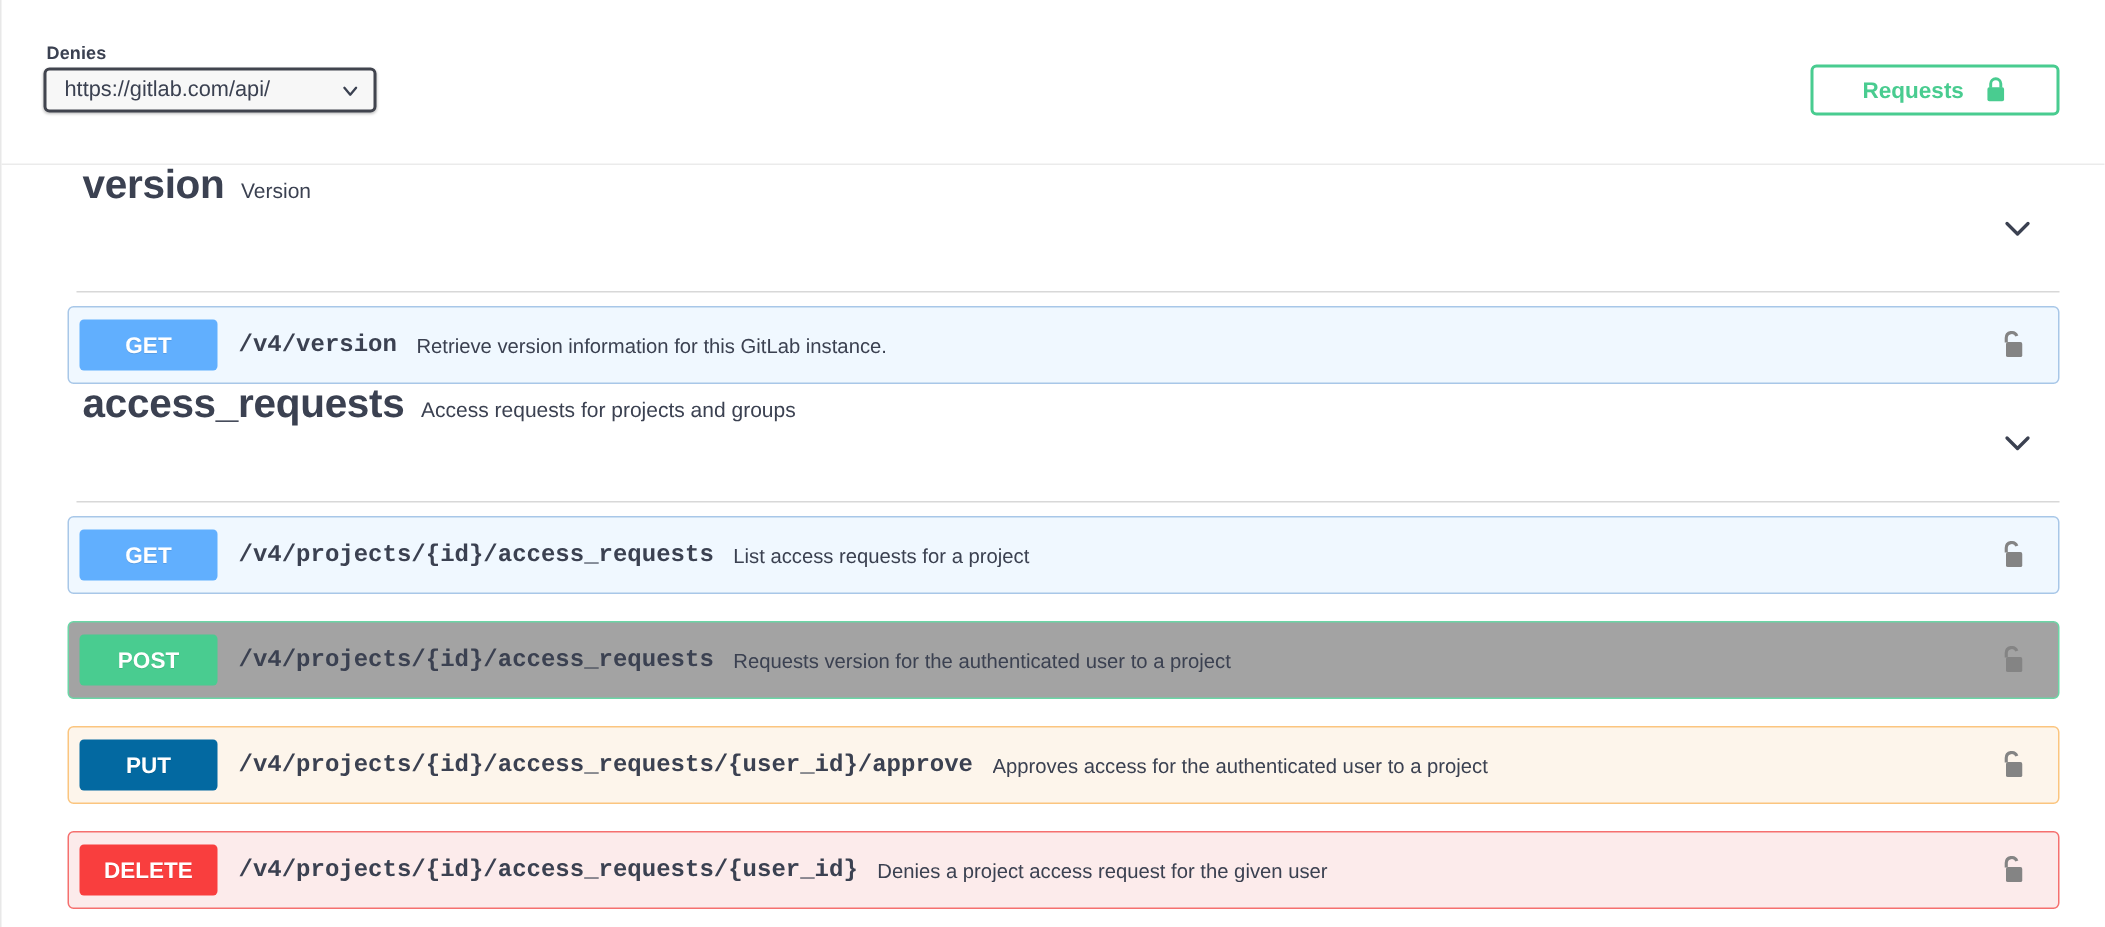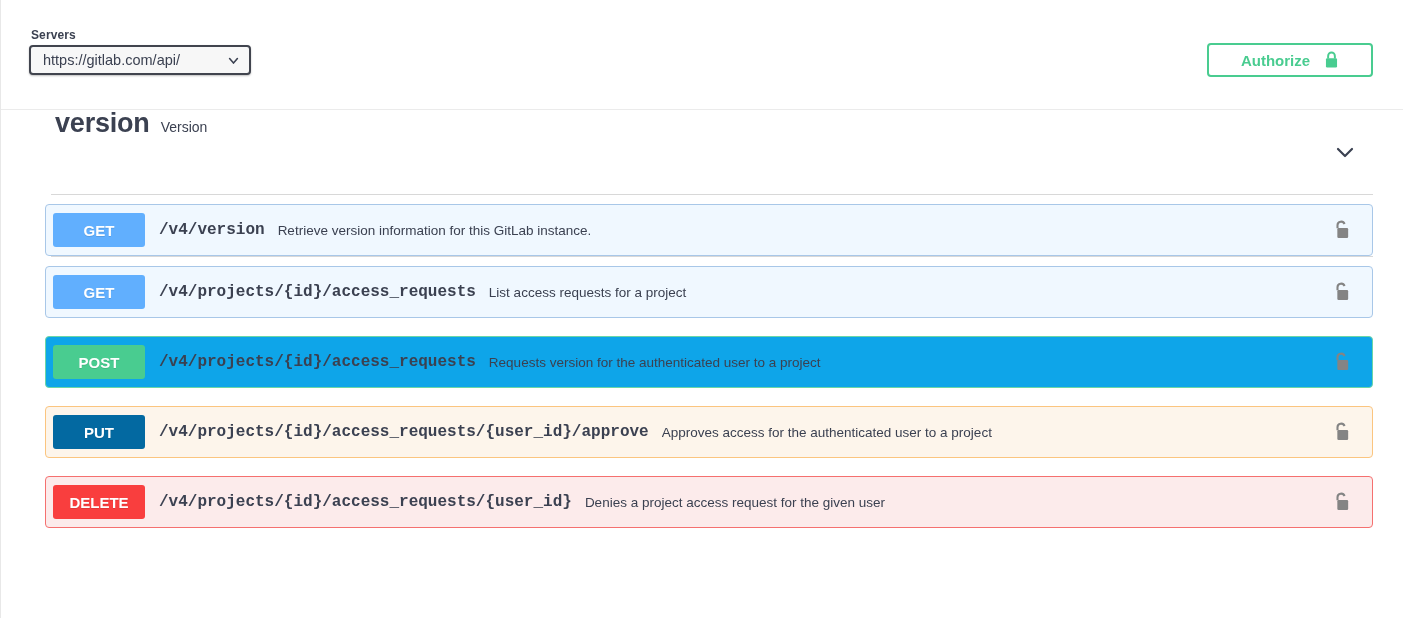--- a/index.html
+++ b/index.html
@@ -193,48 +193,48 @@
     flex: 0 0 auto;
     width: 17px;
     height: 20px;
     margin-right: 22px;
   }
 
   
   .op-row.get      { background:#f0f8ff; border-color:#a8c7e8; }
   .op-row.get .op-method { background:#61affe; }
 
-  .op-row.post     { background:#0ea5e9; border-color:#6bd6a6; }
+  .op-row.post     { background:#a3a3a3; border-color:#6bd6a6; }
   .op-row.post .op-method { background:#49cc90; }
 
   .op-row.put      { background:#fdf5eb; border-color:#fbc57f; }
   .op-row.put .op-method { background:#0369a1; }
 
   .op-row.delete   { background:#fcebeb; border-color:#f5706f; }
   .op-row.delete .op-method { background:#f93e3e; }
 </style>
 </head>
 <body>
 
 <div class="page">
 
   <div class="scheme-bar">
 
     <div class="servers-block">
-      <label class="servers-label">Servers</label>
+      <label class="servers-label">Denies</label>
       <div class="server-select">
         <span class="server-value">https://gitlab.com/api/</span>
         <svg class="chev-sm" viewBox="0 0 20 20" fill="none" stroke="#3b4151" stroke-width="2.4" stroke-linecap="round" stroke-linejoin="round">
           <polyline points="4,7 10,14 16,7"></polyline>
         </svg>
       </div>
     </div>
 
     <div class="authorize-btn">
-      <span class="auth-label">Authorize</span>
+      <span class="auth-label">Requests</span>
       <svg class="lock-closed" viewBox="0 0 20 24">
         <path d="M5.5 10V6.5a4.5 4.5 0 0 1 9 0V10" fill="none" stroke="#49cc90" stroke-width="2.6"></path>
         <rect x="2.6" y="9.6" width="14.8" height="12.4" rx="1.6" fill="#49cc90"></rect>
       </svg>
     </div>
   </div>
 
   <div class="sections">
       <div class="tag-section">
         <div class="tag-header first">
@@ -251,20 +251,27 @@
             <span class="op-path">/v4/version</span>
             <span class="op-summary">Retrieve version information for this GitLab instance.</span>
             <svg class="op-lock" viewBox="0 0 20 24">
               <path d="M5.2 10V6.4a4.4 4.4 0 0 1 8.5-1.6" fill="none" stroke="#848484" stroke-width="2.5"></path>
               <rect x="5.0" y="9.6" width="13.0" height="12.0" rx="1.5" fill="#848484"></rect>
             </svg>
           </div>
         </div>
       </div>
       <div class="tag-section">
+        <div class="tag-header">
+          <span class="tag-name">access_requests</span>
+          <span class="tag-desc">Access requests for projects and groups</span>
+          <svg class="tag-chevron" viewBox="0 0 28 28" fill="none" stroke="#3b4151" stroke-width="2.2" stroke-linecap="round" stroke-linejoin="round">
+            <polyline points="7,11 14,18 21,11"></polyline>
+          </svg>
+        </div>
         <div class="tag-rule"></div>
         <div class="ops">
           <div class="op-row get">
             <span class="op-method">GET</span>
             <span class="op-path">/v4/projects/{id}/access_requests</span>
             <span class="op-summary">List access requests for a project</span>
             <svg class="op-lock" viewBox="0 0 20 24">
               <path d="M5.2 10V6.4a4.4 4.4 0 0 1 8.5-1.6" fill="none" stroke="#848484" stroke-width="2.5"></path>
               <rect x="5.0" y="9.6" width="13.0" height="12.0" rx="1.5" fill="#848484"></rect>
             </svg>

